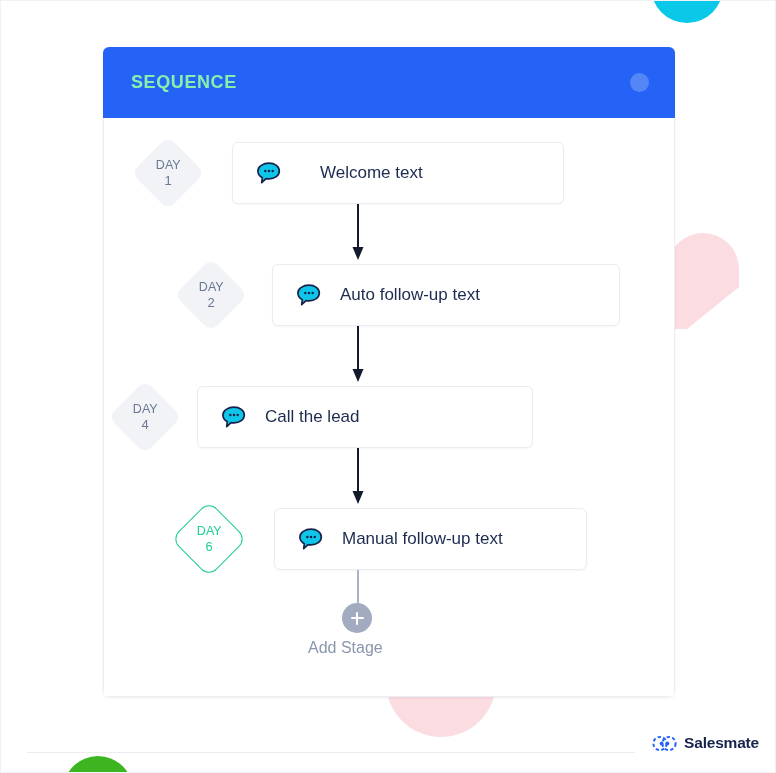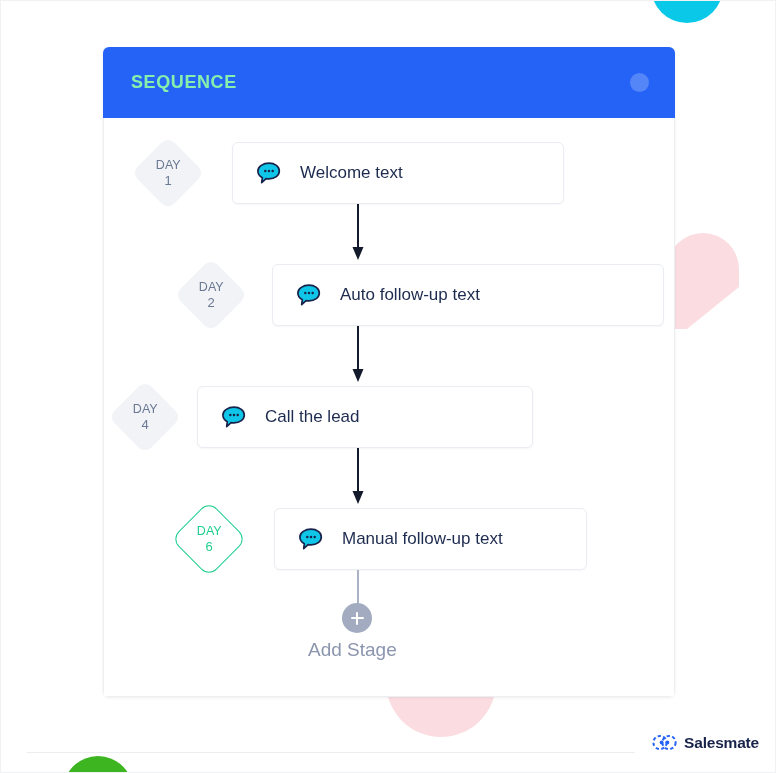--- a/index.html
+++ b/index.html
@@ -187,37 +187,37 @@
     position: absolute;
     width: 13px; height: 2px; background: #fff; border-radius: 1px;
   }
   #add-stage-button .plus-v {
     position: absolute;
     width: 2px; height: 13px; background: #fff; border-radius: 1px;
   }
   #add-stage-label {
     position: absolute;
     top: 69px;
-    font-size: 19px;
+    font-size: 16px;
     color: #8b95ad;
     white-space: nowrap;
   }
 
   
   #footer-divider {
     position: absolute;
     left: 26px; top: 751px;
     width: 608px; height: 1px;
     background: #ededf0;
   }
   #brand {
     position: absolute;
     right: 16px; top: 733px;
     display: flex;
-    align-items: flex-start;
+    align-items: flex-end;
     gap: 7px;
   }
   #brand-name {
     font-size: 15.5px;
     font-weight: bold;
     color: #17234a;
     letter-spacing: -0.2px;
   }
 </style>
 </head>
@@ -239,21 +239,21 @@
 
     <div id="sequence-body">
 
       <div class="step-row" style="padding-left:38px;">
         <div class="day-badge">
           <div class="day-inner">
             <span>DAY</span>
             <span class="day-num">1</span>
           </div>
         </div>
-        <div class="step-card" style="width:332px;margin-left:38px;">
+        <div class="step-card" style="width:332px;margin-left:38px;gap:20px;">
           <svg class="chat-icon" viewBox="0 0 24 23">
             <path d="M12 1.2c5.8 0 10.3 3.3 10.3 7.8 0 4.5-4.5 7.9-10.3 7.9-1 0-2-.1-2.9-.3l-4.4 4 .6-4.9C2.6 14.3.9 11.8.9 9 .9 4.5 6.2 1.2 12 1.2z" fill="#0fc6e8" stroke="#17234a" stroke-width="1.7" stroke-linejoin="round"></path>
             <circle cx="8.3" cy="8.9" r="1.25" fill="#17234a"></circle>
             <circle cx="12" cy="8.9" r="1.25" fill="#17234a"></circle>
             <circle cx="15.7" cy="8.9" r="1.25" fill="#17234a"></circle>
           </svg>
           <span class="step-label">Welcome text</span>
         </div>
       </div>
 
@@ -264,21 +264,21 @@
         </svg>
       </div>
 
       <div class="step-row" style="padding-left:81px;">
         <div class="day-badge">
           <div class="day-inner">
             <span>DAY</span>
             <span class="day-num">2</span>
           </div>
         </div>
-        <div class="step-card" style="width:392px;margin-left:35px;">
+        <div class="step-card" style="width:348px;margin-left:35px;">
           <svg class="chat-icon" viewBox="0 0 24 23">
             <path d="M12 1.2c5.8 0 10.3 3.3 10.3 7.8 0 4.5-4.5 7.9-10.3 7.9-1 0-2-.1-2.9-.3l-4.4 4 .6-4.9C2.6 14.3.9 11.8.9 9 .9 4.5 6.2 1.2 12 1.2z" fill="#0fc6e8" stroke="#17234a" stroke-width="1.7" stroke-linejoin="round"></path>
             <circle cx="8.3" cy="8.9" r="1.25" fill="#17234a"></circle>
             <circle cx="12" cy="8.9" r="1.25" fill="#17234a"></circle>
             <circle cx="15.7" cy="8.9" r="1.25" fill="#17234a"></circle>
           </svg>
           <span class="step-label">Auto follow-up text</span>
         </div>
       </div>
 

